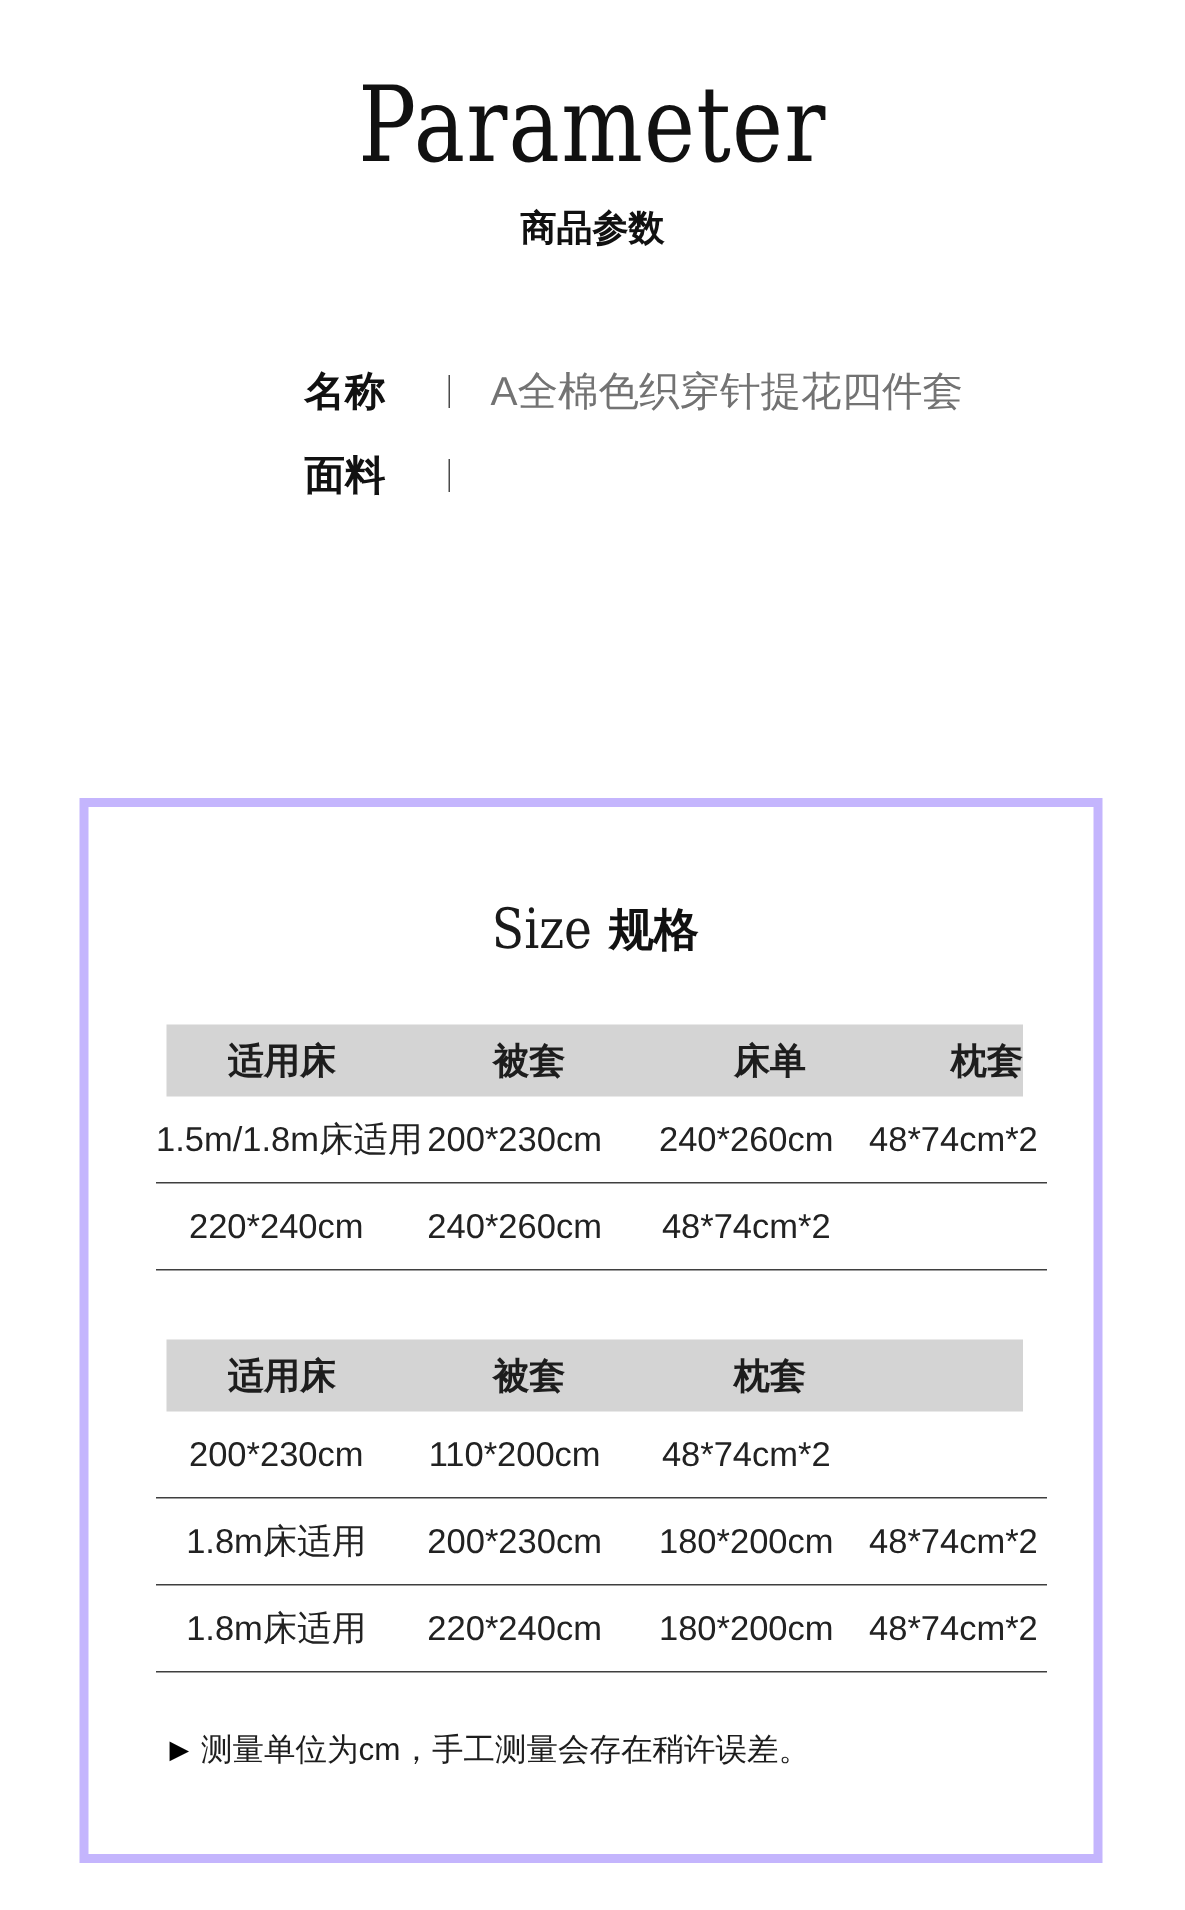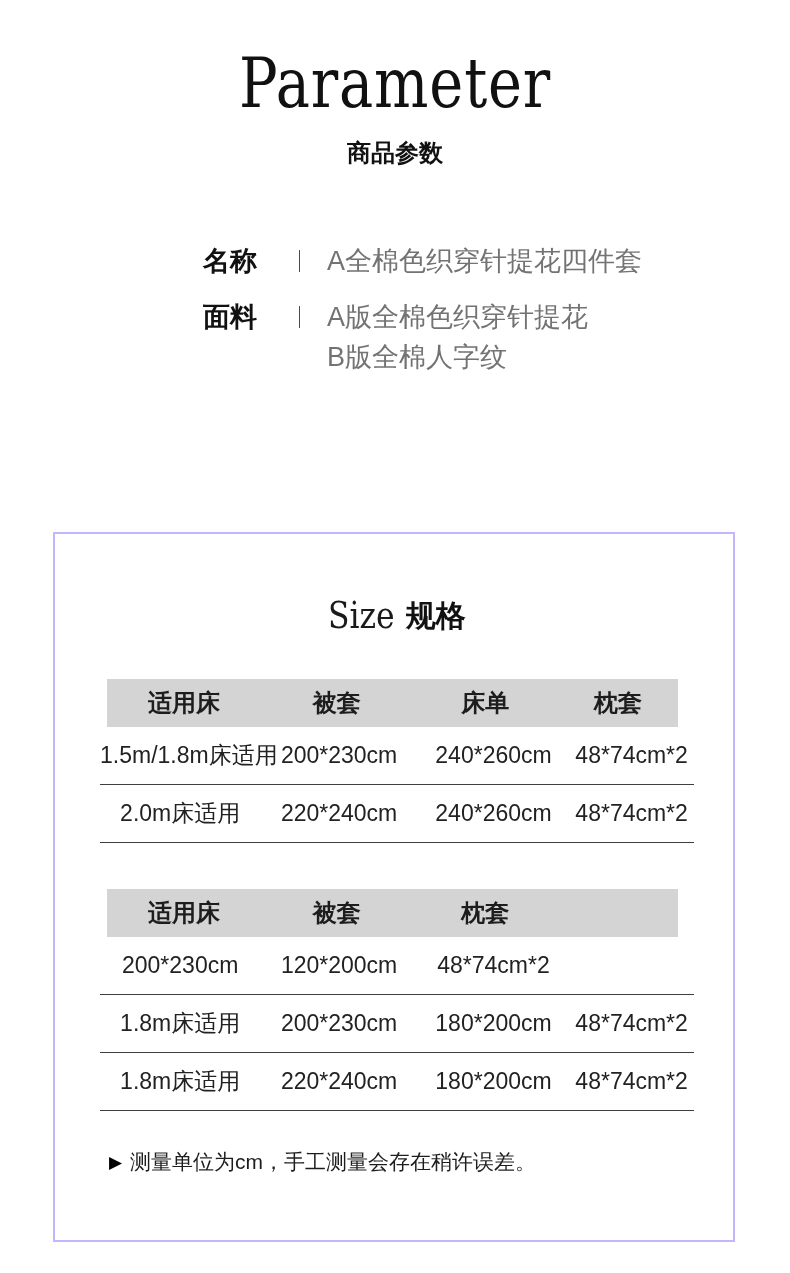--- a/index.html
+++ b/index.html
@@ -37,21 +37,21 @@
   .info-pipe {
     width: 1px; height: 22px; background: #4a4a4a;
     margin: 9px 27px 0 20px; flex: 0 0 1px;
   }
   .info-values { font-size: 27px; line-height: 40px; color: #737373; }
 
   
   .size-box {
     position: absolute; left: 53px; top: 532px;
     width: 682px; height: 710px;
-    border: 2px solid #c4b5fd; box-sizing: border-box;
+    border: 6px solid #c4b5fd; box-sizing: border-box;
     background: #fff;
   }
   .size-title {
     position: absolute; top: 60px; left: 0; width: 100%;
     text-align: center; white-space: nowrap;
   }
   .size-title-en {
     display: inline-block;
     font-family: "DejaVu Serif", serif;
     font-size: 37px; font-weight: 400; color: #1a1a1a;
@@ -66,20 +66,21 @@
 
   .size-table { position: absolute; left: 45px; width: 594px; }
   .size-table.t1 { top: 145px; }
   .size-table.t2 { top: 355px; }
 
   .t-header {
     height: 48px; margin-left: 7px; margin-right: 16px;
     background: #d4d4d4;
     display: grid; grid-template-columns: 27% 26.5% 25.5% 21%;
     align-items: center;
+    gap: 12px;
   }
   .t-hcell {
     text-align: center; font-size: 24px; font-weight: 600; color: #1d1d1d;
   }
   .t-row {
     height: 57px;
     display: grid; grid-template-columns: 27% 26.5% 25.5% 21%;
     align-items: center;
     border-bottom: 1px solid #3f3f3f;
   }
@@ -104,24 +105,20 @@
     <div class="info-row">
       <span class="info-label">名称</span>
       <span class="info-pipe"></span>
       <div class="info-values">
         <div>A全棉色织穿针提花四件套</div>
       </div>
     </div>
     <div class="info-row">
       <span class="info-label">面料</span>
       <span class="info-pipe"></span>
-      <div class="info-values">
-        <div>A版全棉色织穿针提花</div>
-        <div>B版全棉人字纹</div>
-      </div>
     </div>
   </div>
 
   <div class="size-box">
 
     <div class="size-title">
       <span class="size-title-en">Size</span><span class="size-title-zh">规格</span>
     </div>
 
     <div class="size-table t1">
@@ -131,36 +128,35 @@
         <span class="t-hcell">床单</span>
         <span class="t-hcell">枕套</span>
       </div>
       <div class="t-row">
         <span class="t-cell">1.5m/1.8m床适用</span>
         <span class="t-cell">200*230cm</span>
         <span class="t-cell">240*260cm</span>
         <span class="t-cell">48*74cm*2</span>
       </div>
       <div class="t-row">
-        <span class="t-cell">2.0m床适用</span>
         <span class="t-cell">220*240cm</span>
         <span class="t-cell">240*260cm</span>
         <span class="t-cell">48*74cm*2</span>
       </div>
     </div>
 
     <div class="size-table t2">
       <div class="t-header">
         <span class="t-hcell">适用床</span>
         <span class="t-hcell">被套</span>
         <span class="t-hcell">枕套</span>
       </div>
       <div class="t-row">
         <span class="t-cell">200*230cm</span>
-        <span class="t-cell">120*200cm</span>
+        <span class="t-cell">110*200cm</span>
         <span class="t-cell">48*74cm*2</span>
       </div>
       <div class="t-row">
         <span class="t-cell">1.8m床适用</span>
         <span class="t-cell">200*230cm</span>
         <span class="t-cell">180*200cm</span>
         <span class="t-cell">48*74cm*2</span>
       </div>
       <div class="t-row">
         <span class="t-cell">1.8m床适用</span>

